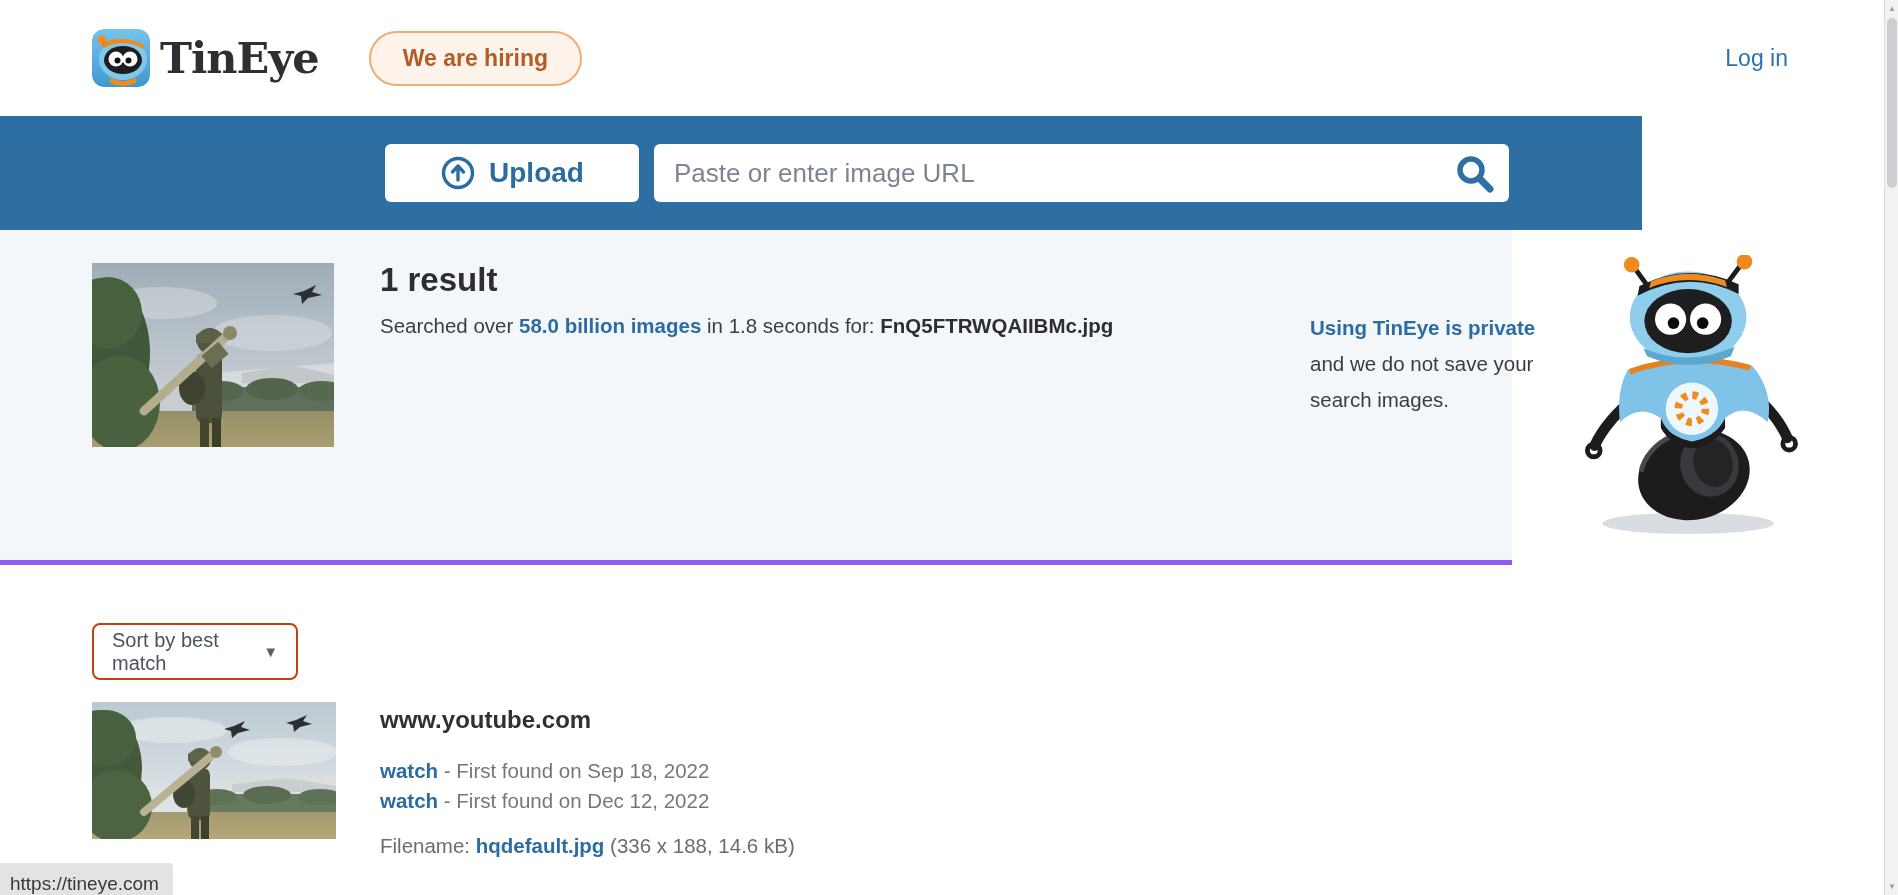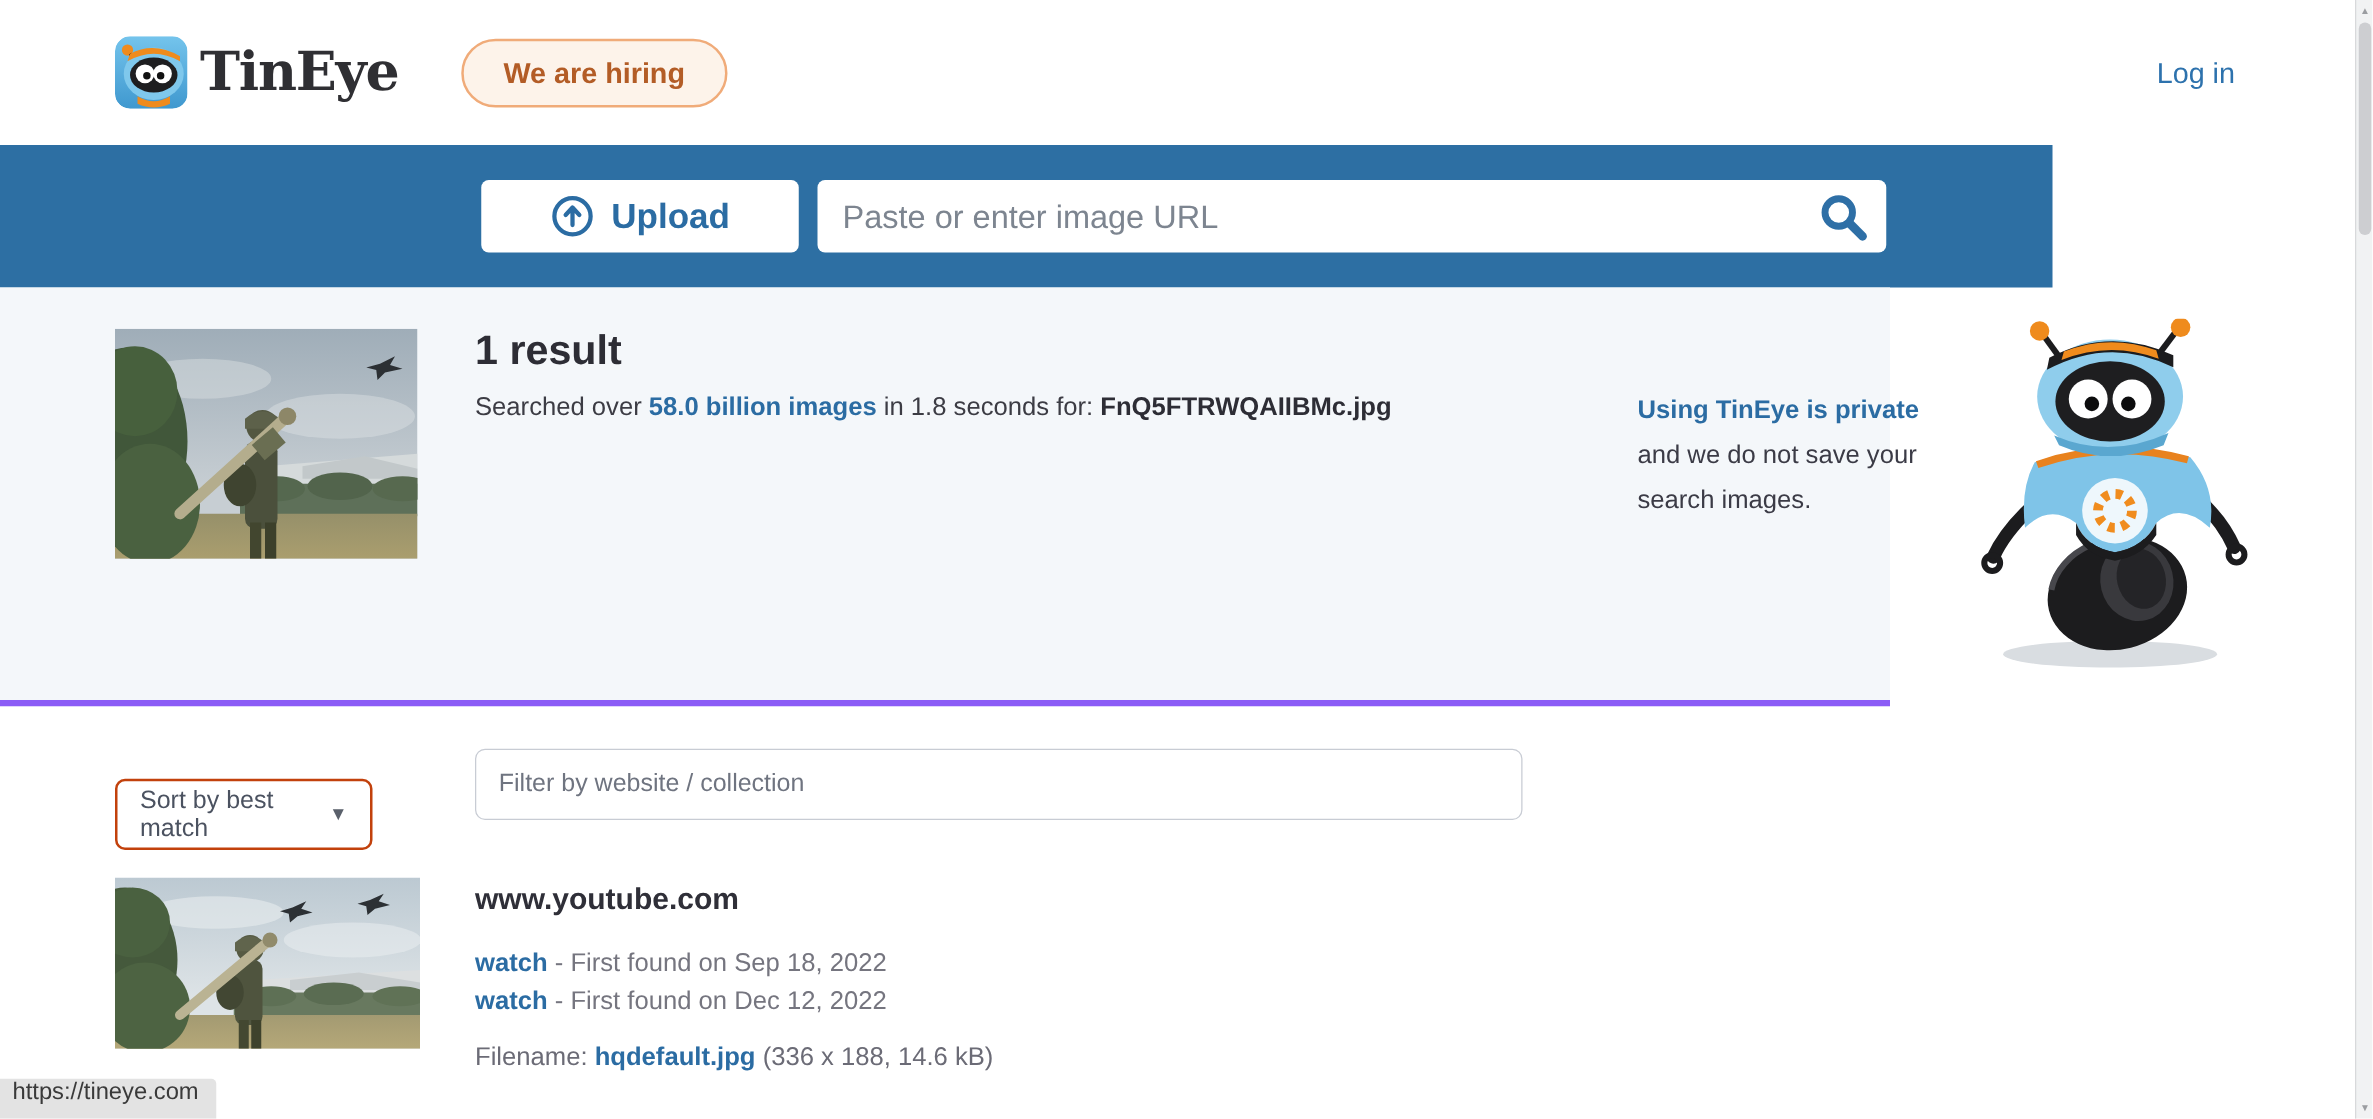--- a/index.html
+++ b/index.html
@@ -63,21 +63,21 @@
   .rthumb { position:absolute; left:92px; top:136px; width:244px; height:137px; display:block; cursor:pointer; }
   .rdomain { position:absolute; left:380px; top:140px; font-size:24px; font-weight:700; color:#2f2f38; }
   .match { position:absolute; left:380px; font-size:20.5px; color:#75757f; }
   .match a { color:#2b6ca3; font-weight:700; text-decoration:none; cursor:pointer; }
   .m1 { top:193px; } .m2 { top:223px; }
   .fileline { position:absolute; left:380px; top:268px; font-size:20.5px; color:#6b6b76; }
   .fileline a { color:#2b6ca3; font-weight:700; text-decoration:none; cursor:pointer; }
 
   
   .statusbar { position:absolute; left:0; bottom:0; height:32px; padding:0 14px 0 10px;
-    background:#e3e3e3; border-top-right-radius:4px; display:flex; align-items:flex-start;
+    background:#e3e3e3; border-top-right-radius:4px; display:flex; align-items:flex-end;
     font-size:19px; color:#3a3a3a; }
   .scrollbar { position:absolute; right:0; top:0; width:14px; height:895px;
     background:#f1f2f3; border-left:1px solid #d8d9db; }
   .scroll-arrow { width:14px; height:17px; display:flex; align-items:center; justify-content:center;
     color:#9b9da1; font-size:8px; cursor:pointer; }
   .scroll-arrow.down { position:absolute; bottom:0; }
   .scroll-thumb { position:absolute; top:18px; left:2px; width:10px; height:170px;
     background:#cdced1; border-radius:5px; cursor:pointer; }
 </style>
 </head>
@@ -211,21 +211,20 @@
     <path d="M66 96 Q112 116 160 94 L156 104 Q112 122 70 104 Z" fill="#5aa7d0"></path>
   </svg>
 </div>
 
 <div class="results">
 
   <div class="sortbox">
     <span class="lbl">Sort by best match</span>
     <span class="chev">▼</span>
   </div>
-  <input class="filter-input" type="text" placeholder="Filter by website / collection" style="">
 
   <svg class="rthumb" viewBox="0 0 244 137">
     <defs>
       <linearGradient id="sky2" x1="0" y1="0" x2="0" y2="1">
         <stop offset="0" stop-color="#bcc9d2"></stop>
           <stop offset="0.7" stop-color="#dde3e6"></stop>
       </linearGradient>
       <linearGradient id="fld2" x1="0" y1="0" x2="0" y2="1">
         <stop offset="0" stop-color="#a39a72"></stop>
           <stop offset="1" stop-color="#b5a878"></stop>

